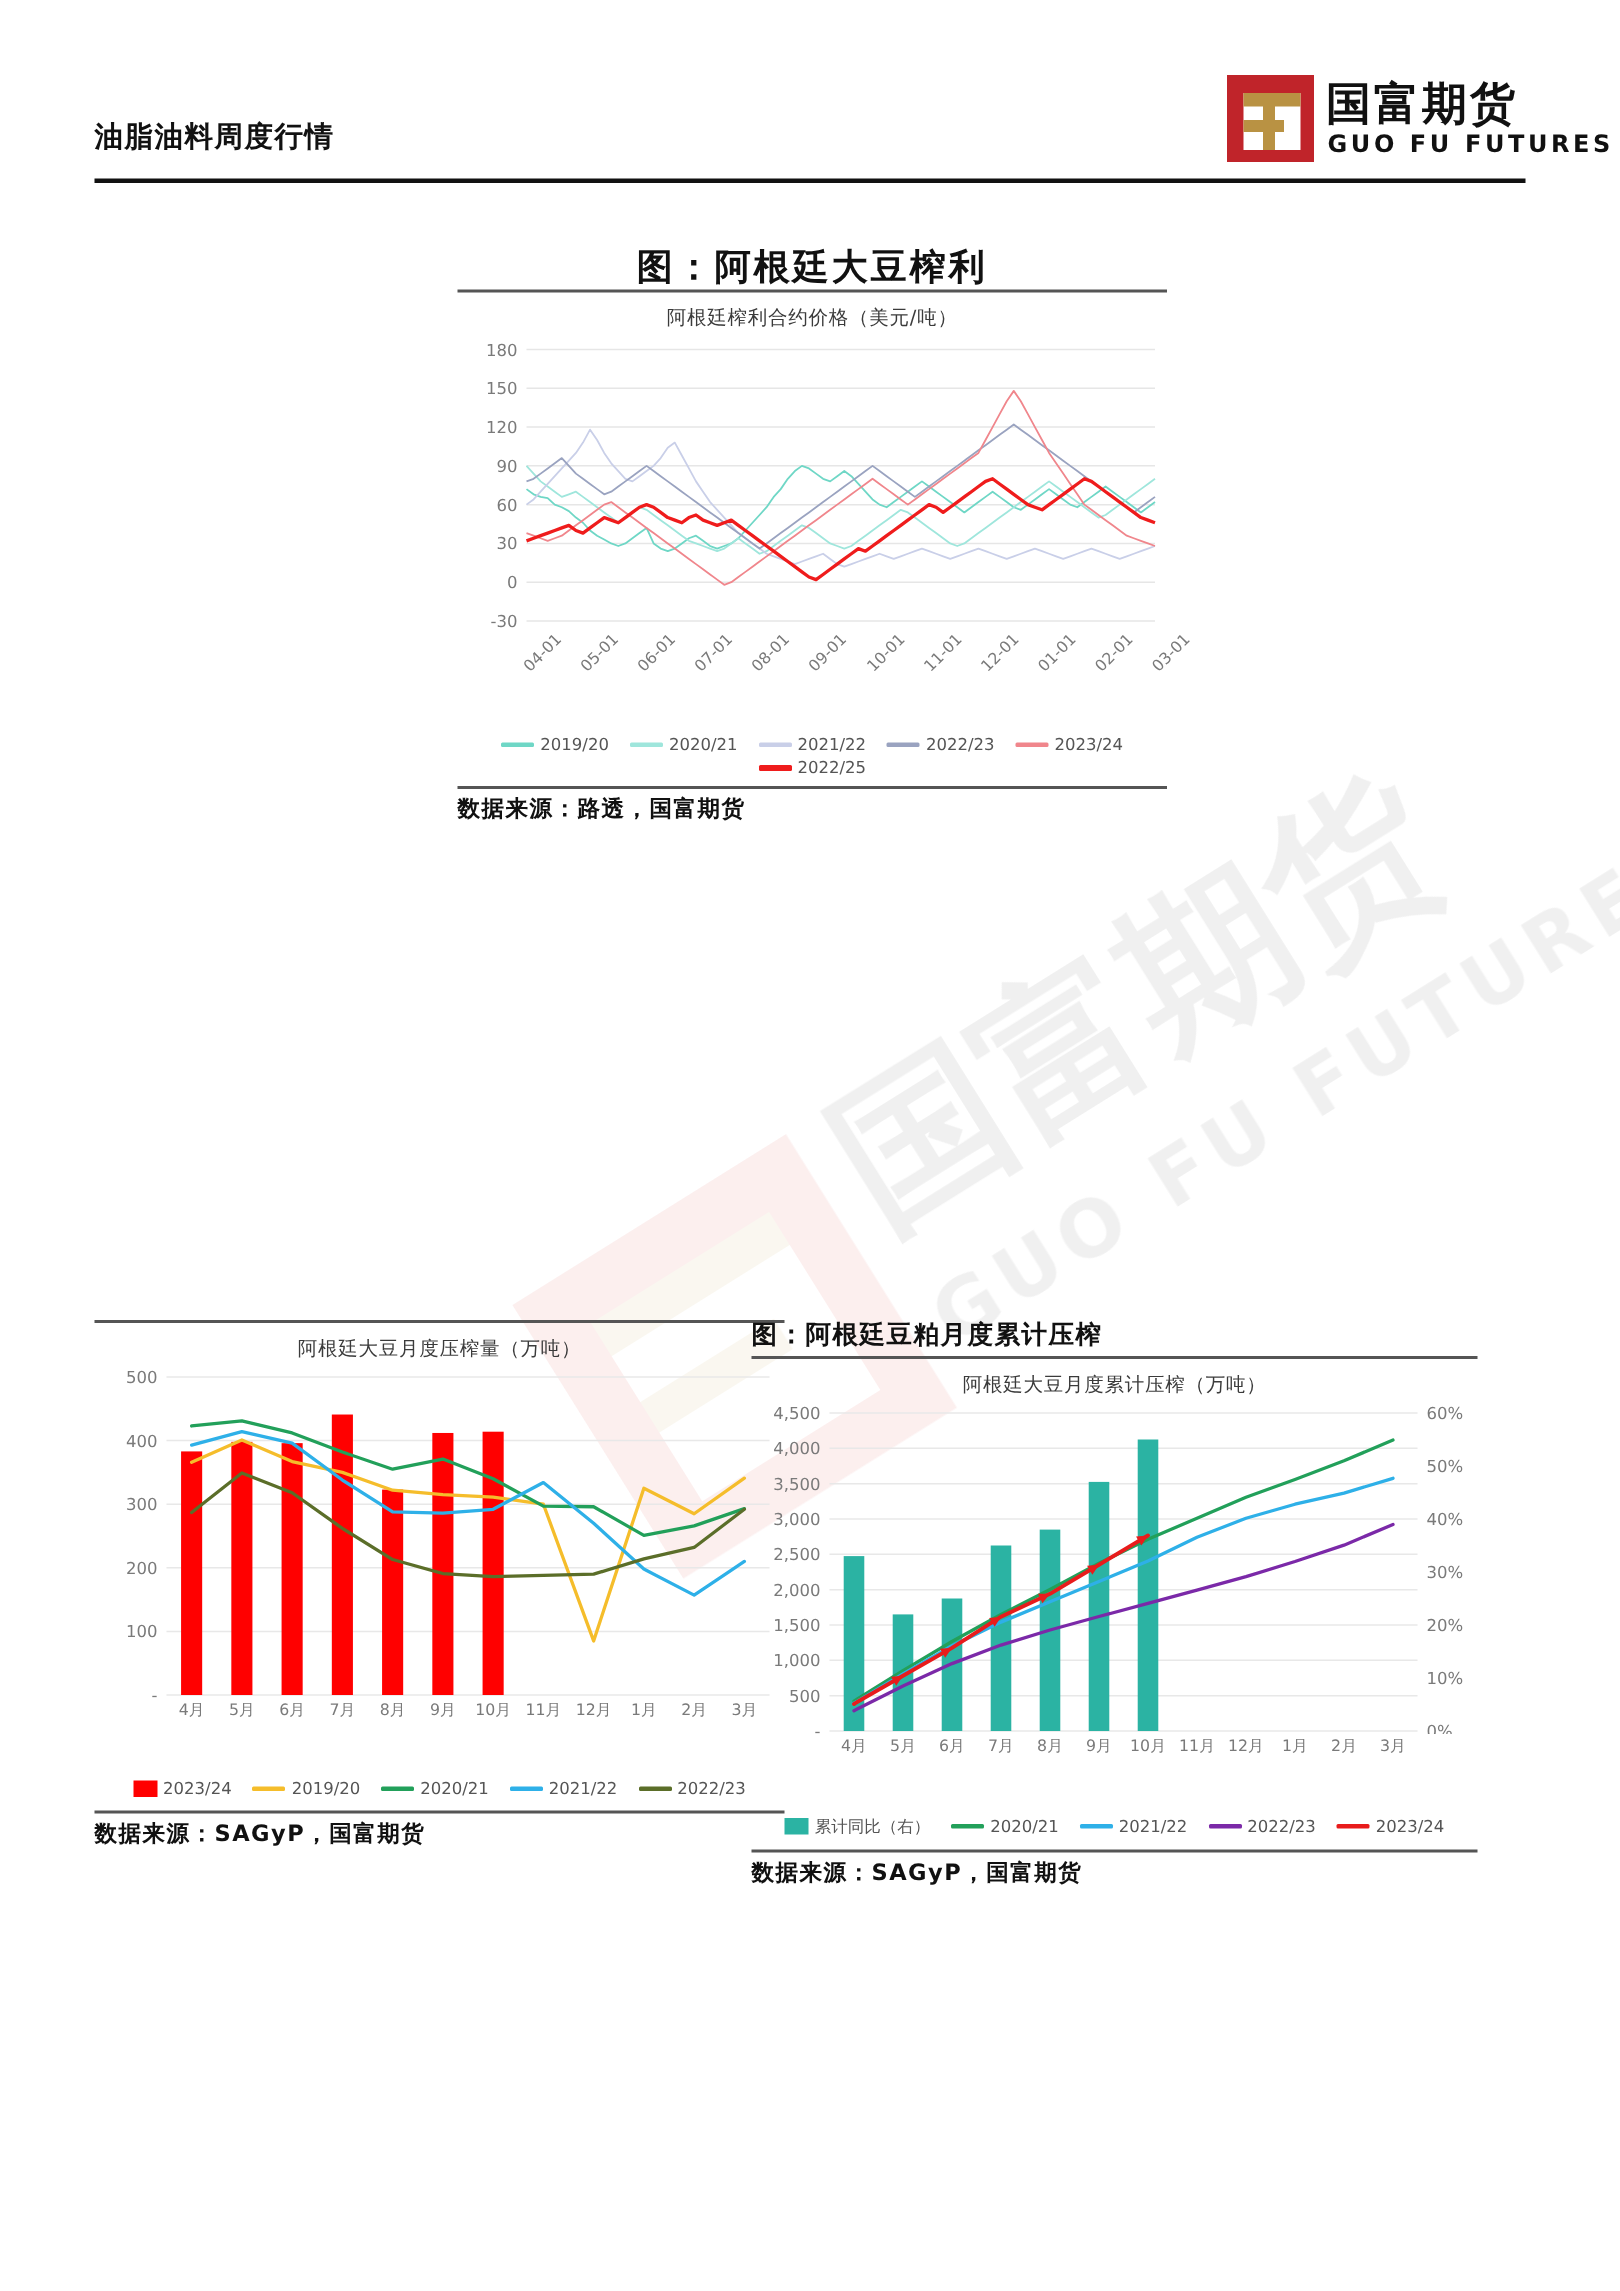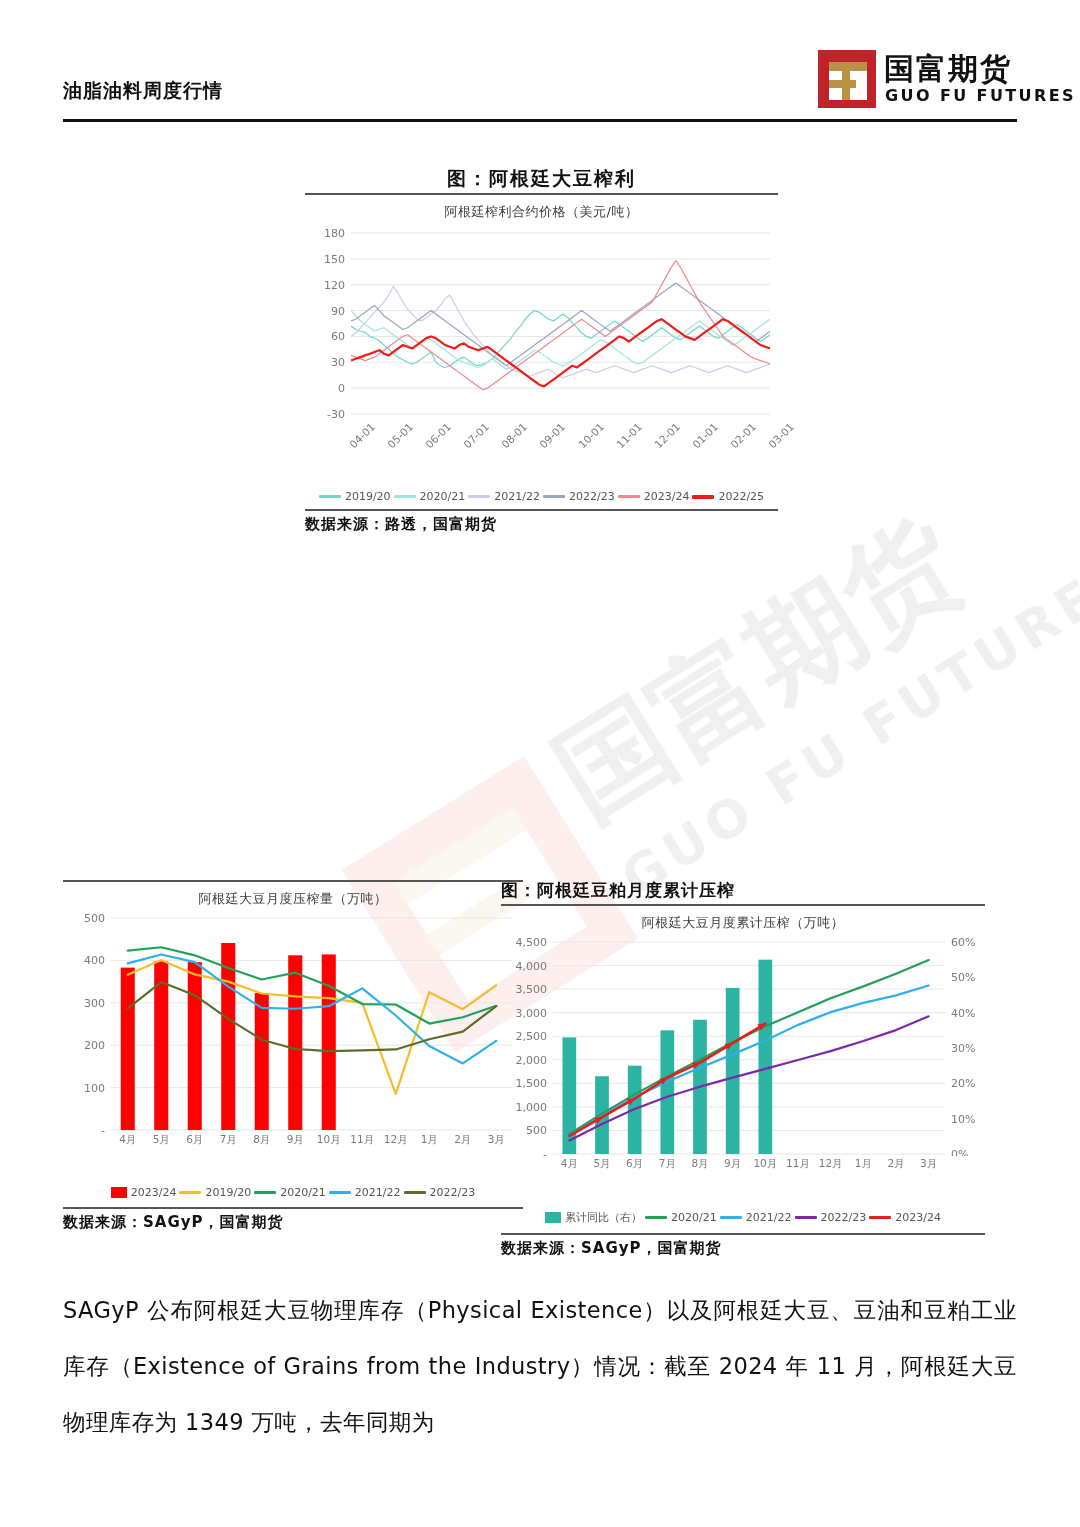--- a/index.html
+++ b/index.html
@@ -34,35 +34,35 @@
   .logo-in2{position:absolute;left:11px;top:12px;width:38px;height:9px;background:#b99243;}
   .logo-in3{position:absolute;left:11px;top:30px;width:27px;height:8px;background:#b99243;}
   .logo-in4{position:absolute;left:24px;top:12px;width:8px;height:38px;background:#b99243;}
   .logo-cn{position:absolute;left:66px;top:1px;font-size:30px;font-weight:700;letter-spacing:2px;
     font-family:"DejaVu Sans",sans-serif;color:#111;white-space:nowrap;}
   .logo-en{position:absolute;left:67px;top:38px;font-size:16px;font-weight:700;letter-spacing:2.4px;
     font-family:"DejaVu Sans",sans-serif;color:#111;white-space:nowrap;}
 
   
   .fig-top{position:absolute;left:305px;top:165px;width:473px;height:385px;z-index:2;}
-  .fig-cap{font-size:19px;font-weight:700;font-family:"DejaVu Sans",serif;
+  .fig-cap{font-size:24px;font-weight:700;font-family:"DejaVu Sans",serif;
     color:#111;text-align:center;letter-spacing:2px;line-height:26px;}
   .cap-rule{height:2px;background:#555;margin-top:2px;}
   .fig-src{font-size:15px;font-weight:700;font-family:"DejaVu Sans",serif;color:#111;
     letter-spacing:1px;padding-top:4px;}
 
   .chart-title{font-size:13px;text-align:center;color:#3b3b3b;
     font-family:"DejaVu Sans",sans-serif;padding-top:8px;letter-spacing:.5px;}
 
   .plot{position:relative;text-decoration:underline;}
   .xtick{position:absolute;font-size:10.5px;color:#7a7a7a;
     font-family:"DejaVu Sans",sans-serif;white-space:nowrap;}
   .xtick-rot{transform:rotate(-45deg);transform-origin:left top;}
 
-  .legend{display:flex;flex-wrap:wrap;justify-content:center;gap:2px 3px;
+  .legend{display:flex;flex-wrap:wrap;justify-content:center;gap:2px 14px;
     font-size:11px;color:#555;font-family:"DejaVu Sans",sans-serif;}
   .lg{display:flex;align-items:center;gap:4px;}
   .lg i{display:block;width:22px;height:3px;border-radius:1px;}
   .lg i.thick{height:4px;}
   .lg i.sq{width:16px;height:11px;border-radius:0;}
 
   
   .para{position:absolute;font-size:22.5px;line-height:56px;color:#111;
     font-family:"DejaVu Sans",serif;text-align:justify;letter-spacing:.4px;z-index:2;}
   .para b{font-weight:700;}
@@ -300,18 +300,15 @@
         <span class="lg">
           <i style="background: rgb(232, 28, 28);"></i>
           <span>2023/24</span>
         </span>
       </div>
 
     <div class="cap-rule" style="margin-top:8px;"></div>
     <div class="fig-src">数据来源：SAGyP，国富期货</div>
   </div>
 
-  <div class="para" style="left:63px;top:1282px;width:954px;">
-    <span>SAGyP 公布阿根廷大豆物理库存（Physical Existence）以及阿根廷大豆、豆油和豆粕工业库存（Existence of Grains from the Industry）情况：截至 2024 年 11 月，阿根廷大豆物理库存为 1349 万吨，去年同期为</span>
-  </div>
 
 
 </div>
 
 </body></html>

